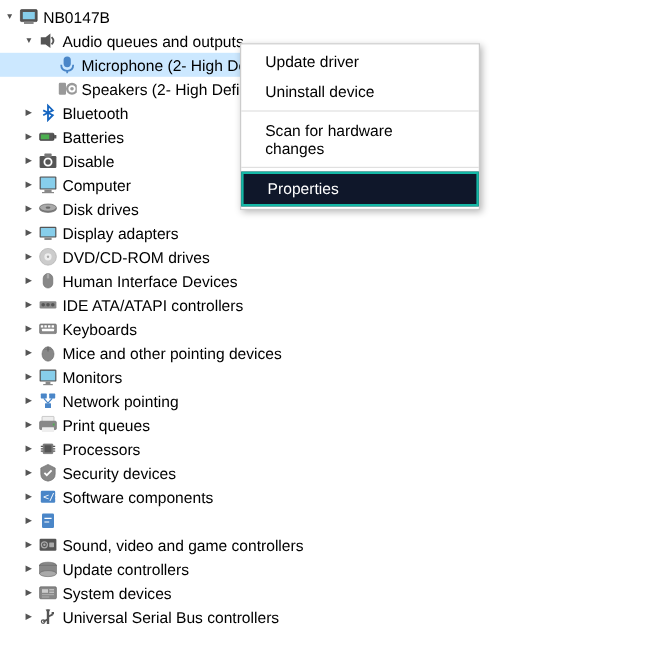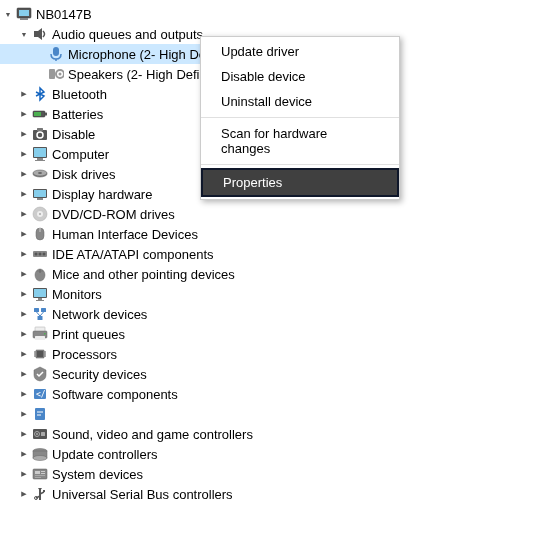--- a/index.html
+++ b/index.html
@@ -91,23 +91,23 @@
 
     .context-menu-item {
       padding: 5px 20px;
       cursor: pointer;
       color: #000;
       font-size: 13px;
       font-family: Liberation Sans, sans-serif;
     }
 
     .context-menu-item.highlighted {
-      background: #404040;
+      background: #0f172a;
       color: #fff;
-      border: 2px solid #0f172a;
+      border: 2px solid #14b8a6;
     }
 
     .context-menu-divider {
       height: 1px;
       background: #e0e0e0;
       margin: 3px 0;
     }
   </style>
 </head>
 <body>
@@ -227,21 +227,21 @@
       <div class="tree-item">
       <span style="width:16px; flex-shrink:0;"></span>
       <span class="chevron collapsed"></span>
       <span class="icon">
           <svg width="16" height="16" viewBox="0 0 16 16">
             <rect x="1" y="3" width="14" height="9" rx="1" fill="#555"></rect>
             <rect x="2" y="4" width="12" height="7" fill="#87ceeb"></rect>
             <rect x="5" y="12" width="6" height="2" fill="#888"></rect>
           </svg>
         </span>
-      <span class="item-label">Display hardware</span>
+      <span class="item-label">Display adapters</span>
     </div>
       <div class="tree-item">
       <span style="width:16px; flex-shrink:0;"></span>
       <span class="chevron collapsed"></span>
       <span class="icon">
           <svg width="16" height="16" viewBox="0 0 16 16">
             <ellipse cx="8" cy="8" rx="7" ry="7" fill="#ccc" stroke="#aaa" stroke-width="0.5"></ellipse>
             <ellipse cx="8" cy="8" rx="3" ry="3" fill="#eee"></ellipse>
             <ellipse cx="8" cy="8" rx="1" ry="1" fill="#aaa"></ellipse>
           </svg>
@@ -263,21 +263,36 @@
       <span style="width:16px; flex-shrink:0;"></span>
       <span class="chevron collapsed"></span>
       <span class="icon">
           <svg width="16" height="16" viewBox="0 0 16 16">
             <rect x="1" y="5" width="14" height="6" rx="1" fill="#888"></rect>
             <circle cx="4" cy="8" r="1.5" fill="#555"></circle>
             <circle cx="8" cy="8" r="1.5" fill="#555"></circle>
             <circle cx="12" cy="8" r="1.5" fill="#555"></circle>
           </svg>
         </span>
-      <span class="item-label">IDE ATA/ATAPI components</span>
+      <span class="item-label">IDE ATA/ATAPI controllers</span>
+    </div>
+      <div class="tree-item">
+      <span style="width:16px; flex-shrink:0;"></span>
+      <span class="chevron collapsed"></span>
+      <span class="icon">
+          <svg width="16" height="16" viewBox="0 0 16 16">
+            <rect x="1" y="4" width="14" height="8" rx="1" fill="#888" stroke="#666" stroke-width="0.5"></rect>
+            <rect x="2" y="5" width="2" height="2" rx="0.3" fill="#fff"></rect>
+            <rect x="5" y="5" width="2" height="2" rx="0.3" fill="#fff"></rect>
+            <rect x="8" y="5" width="2" height="2" rx="0.3" fill="#fff"></rect>
+            <rect x="11" y="5" width="2" height="2" rx="0.3" fill="#fff"></rect>
+            <rect x="3" y="8" width="10" height="2" rx="0.3" fill="#fff"></rect>
+          </svg>
+        </span>
+      <span class="item-label">Keyboards</span>
     </div>
       <div class="tree-item">
       <span style="width:16px; flex-shrink:0;"></span>
       <span class="chevron collapsed"></span>
       <span class="icon">
           <svg width="16" height="16" viewBox="0 0 16 16">
             <ellipse cx="8" cy="9" rx="5" ry="6" fill="#888" stroke="#666" stroke-width="0.5"></ellipse>
             <line x1="8" y1="3" x2="8" y2="7" stroke="#666" stroke-width="1"></line>
             <line x1="5" y1="5" x2="11" y2="5" stroke="#666" stroke-width="0.5"></line>
           </svg>
@@ -302,21 +317,21 @@
       <span class="chevron collapsed"></span>
       <span class="icon">
           <svg width="16" height="16" viewBox="0 0 16 16">
             <rect x="2" y="2" width="5" height="4" rx="0.5" fill="#4a86c8"></rect>
             <rect x="9" y="2" width="5" height="4" rx="0.5" fill="#4a86c8"></rect>
             <rect x="5.5" y="10" width="5" height="4" rx="0.5" fill="#4a86c8"></rect>
             <line x1="4.5" y1="6" x2="8" y2="10" stroke="#4a86c8" stroke-width="1"></line>
             <line x1="11.5" y1="6" x2="8" y2="10" stroke="#4a86c8" stroke-width="1"></line>
           </svg>
         </span>
-      <span class="item-label">Network devices</span>
+      <span class="item-label">Network pointing</span>
     </div>
       <div class="tree-item">
       <span style="width:16px; flex-shrink:0;"></span>
       <span class="chevron collapsed"></span>
       <span class="icon">
           <svg width="16" height="16" viewBox="0 0 16 16">
             <rect x="3" y="1" width="10" height="6" rx="0.5" fill="#eee" stroke="#aaa" stroke-width="0.5"></rect>
             <rect x="1" y="5" width="14" height="7" rx="1" fill="#888" stroke="#666" stroke-width="0.5"></rect>
             <rect x="3" y="10" width="10" height="4" rx="0.5" fill="#eee"></rect>
             <rect x="12" y="7" width="1.5" height="1.5" rx="0.2" fill="#4CAF50"></rect>
@@ -426,20 +441,19 @@
             <line x1="8" y1="10" x2="4" y2="12" stroke="#555" stroke-width="1.5"></line>
             <circle cx="4" cy="12" r="1.5" fill="none" stroke="#555" stroke-width="1"></circle>
           </svg>
         </span>
       <span class="item-label">Universal Serial Bus controllers</span>
     </div>
     </div>
 
   <div class="context-menu">
   <div class="context-menu-item">Update driver</div>
-      <div class="context-menu-item">Disable device</div>
       <div class="context-menu-item">Uninstall device</div>
       <div class="context-menu-divider"></div>
       <div class="context-menu-item">Scan for hardware changes</div>
       <div class="context-menu-divider"></div>
       <div class="context-menu-item highlighted">Properties</div>
     </div>
 </div>
 
 </body></html>

